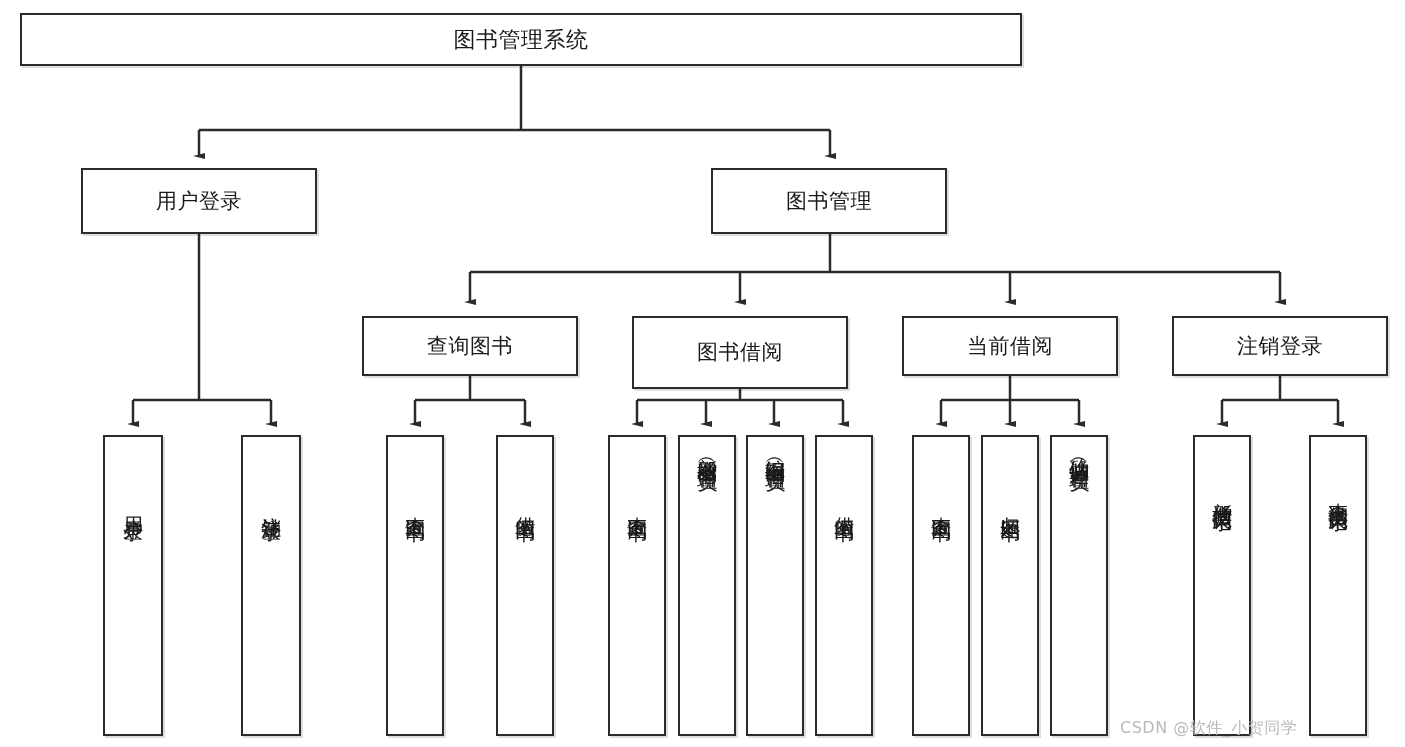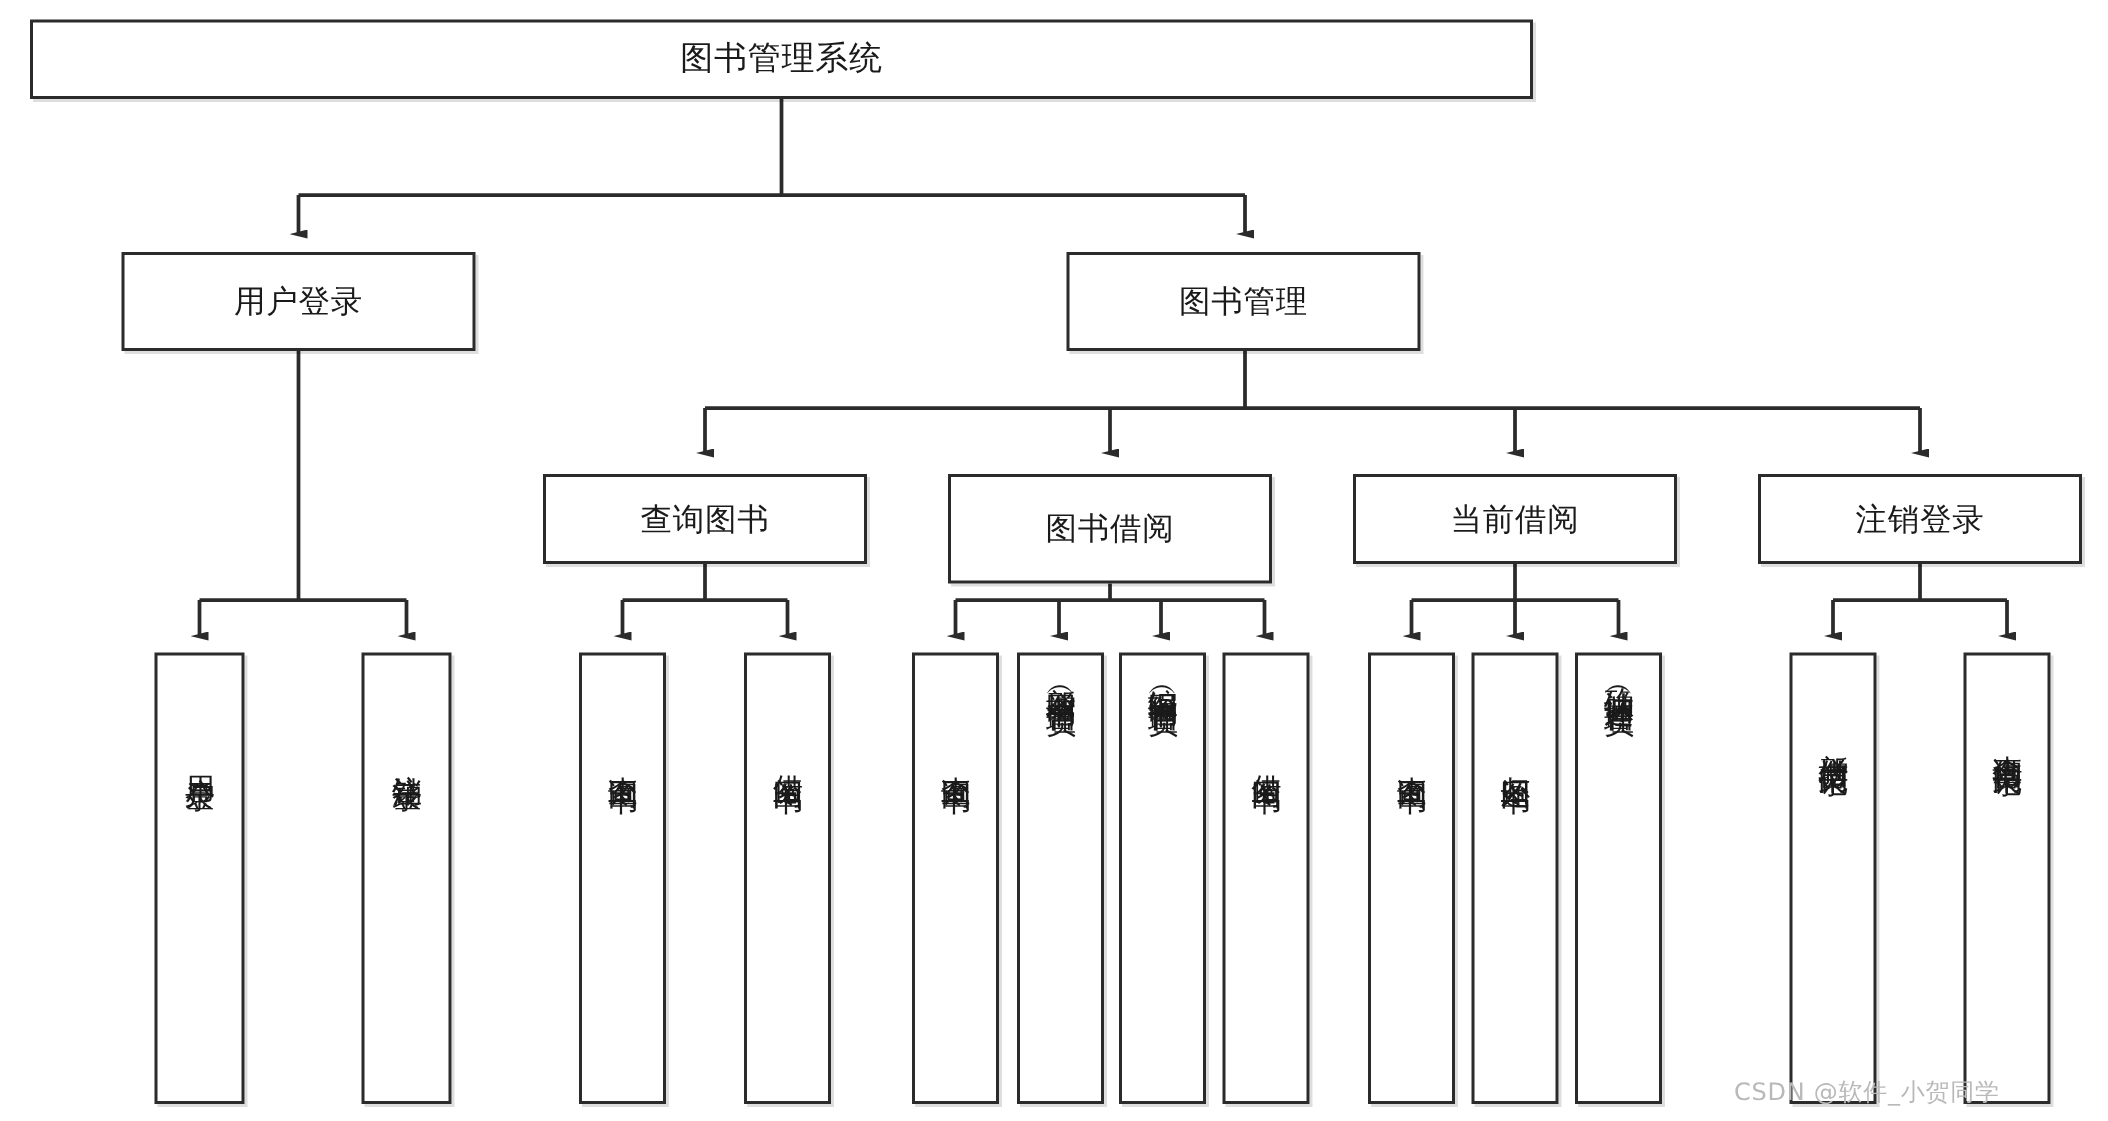--- a/index.html
+++ b/index.html
@@ -204,15 +204,15 @@
   </div>
 
   <div class="node leaf mid2" style="left:1193px; top:435px; width:58px; height:301px;">
     <span class="label">新增借阅记录</span>
   </div>
 
   <div class="node leaf mid2" style="left:1309px; top:435px; width:58px; height:301px;">
     <span class="label">查询借阅记录</span>
   </div>
 
-  <div class="watermark" style="left:1120px; top:718px;margin-left:36px;">CSDN @软件_小贺同学</div>
+  <div class="watermark" style="left:1120px; top:718px;">CSDN @软件_小贺同学</div>
 
 </div>
 
 </body></html>

